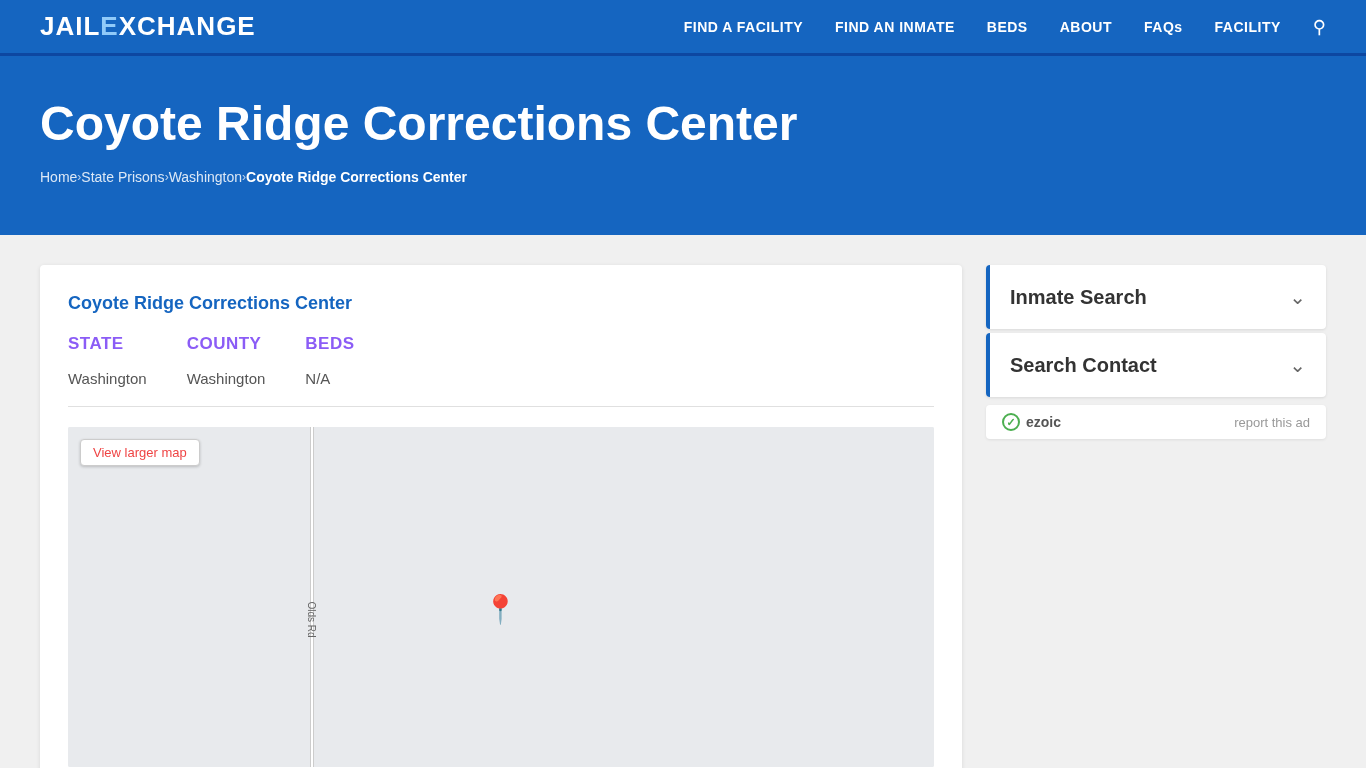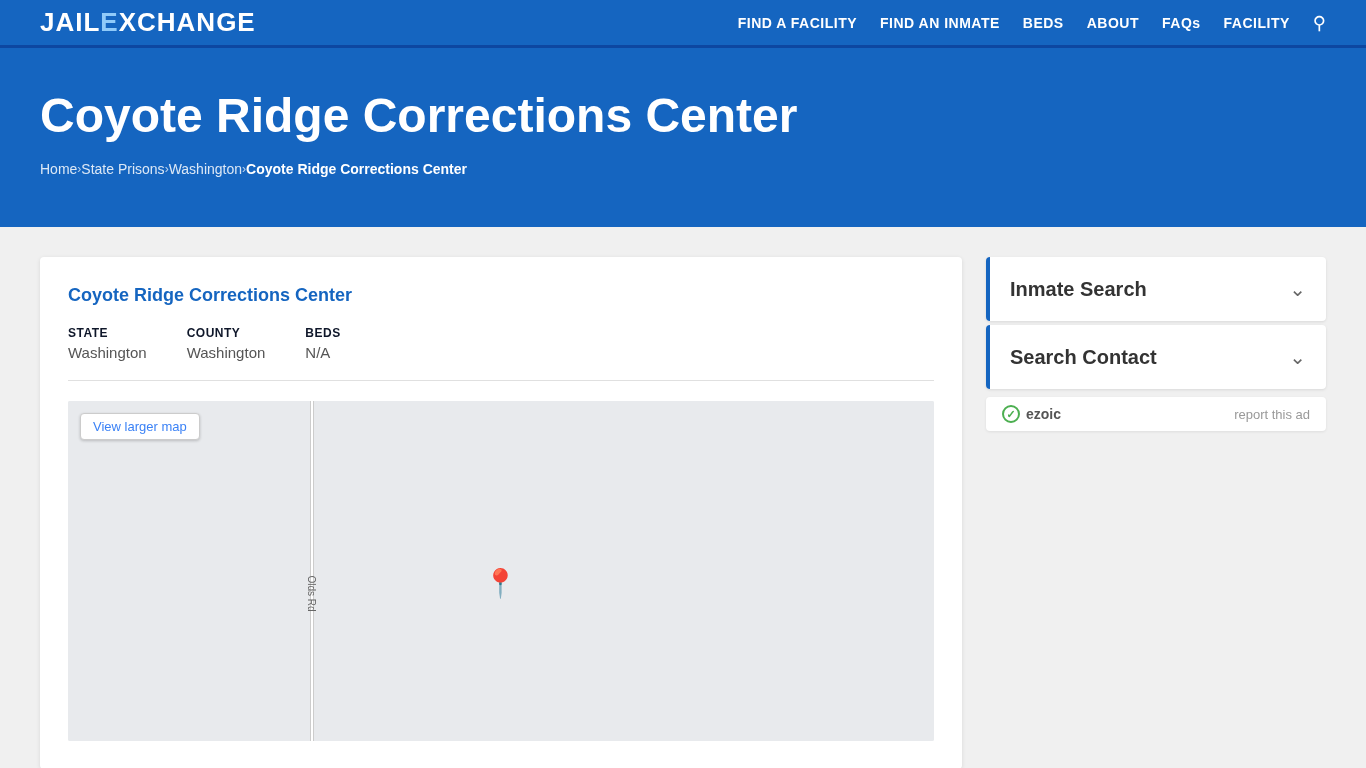--- a/index.html
+++ b/index.html
@@ -5,39 +5,39 @@
     * { margin: 0; padding: 0; box-sizing: border-box; }
     body { font-family: Arial, sans-serif; background: #f0f0f0; width: 1366px; min-height: 768px; }
 
     
     .header {
       background: #1565C0;
       display: flex;
       align-items: center;
       justify-content: space-between;
       padding: 0 40px;
-      height: 48px;
+      height: 56px;
       border-bottom: 3px solid #0d47a1;
     }
     .logo {
       font-size: 26px;
       font-weight: 900;
       color: white;
       letter-spacing: 1px;
     }
     .logo span {
       color: white;
     }
     .logo .ex {
       color: #90CAF9;
     }
     .nav {
       display: flex;
       align-items: center;
-      gap: 23px;
+      gap: 32px;
     }
     .nav a {
       color: white;
       text-decoration: none;
       font-size: 14px;
       font-weight: 600;
       letter-spacing: 0.5px;
     }
     .search-icon-btn {
       background: none;
@@ -101,26 +101,26 @@
       font-weight: 700;
       margin-bottom: 20px;
     }
     .info-row {
       display: flex;
       gap: 40px;
       margin-bottom: 18px;
     }
     .info-col label {
       display: block;
-      font-size: 12px;
+      font-size: 17px;
       font-weight: 700;
-      color: #0f172a;
+      color: #8b5cf6;
       letter-spacing: 0.5px;
       text-transform: uppercase;
-      margin-bottom: 4px;
+      margin-bottom: 16px;
     }
     .info-col span {
       font-size: 15px;
       color: #555;
     }
     .divider {
       border: none;
       border-top: 1px solid #e0e0e0;
       margin: 16px 0 20px 0;
     }
@@ -149,21 +149,21 @@
     }
     .view-larger-map {
       position: absolute;
       top: 12px;
       left: 12px;
       background: white;
       border: 1px solid #ccc;
       border-radius: 4px;
       padding: 5px 12px;
       font-size: 13px;
-      color: #3b82f6;
+      color: #ef4444;
       cursor: pointer;
       box-shadow: 0 1px 3px rgba(0,0,0,0.2);
       text-decoration: none;
     }
     .map-pin {
       position: absolute;
       left: 50%;
       top: 58%;
       transform: translate(-50%, -100%);
       display: flex;

